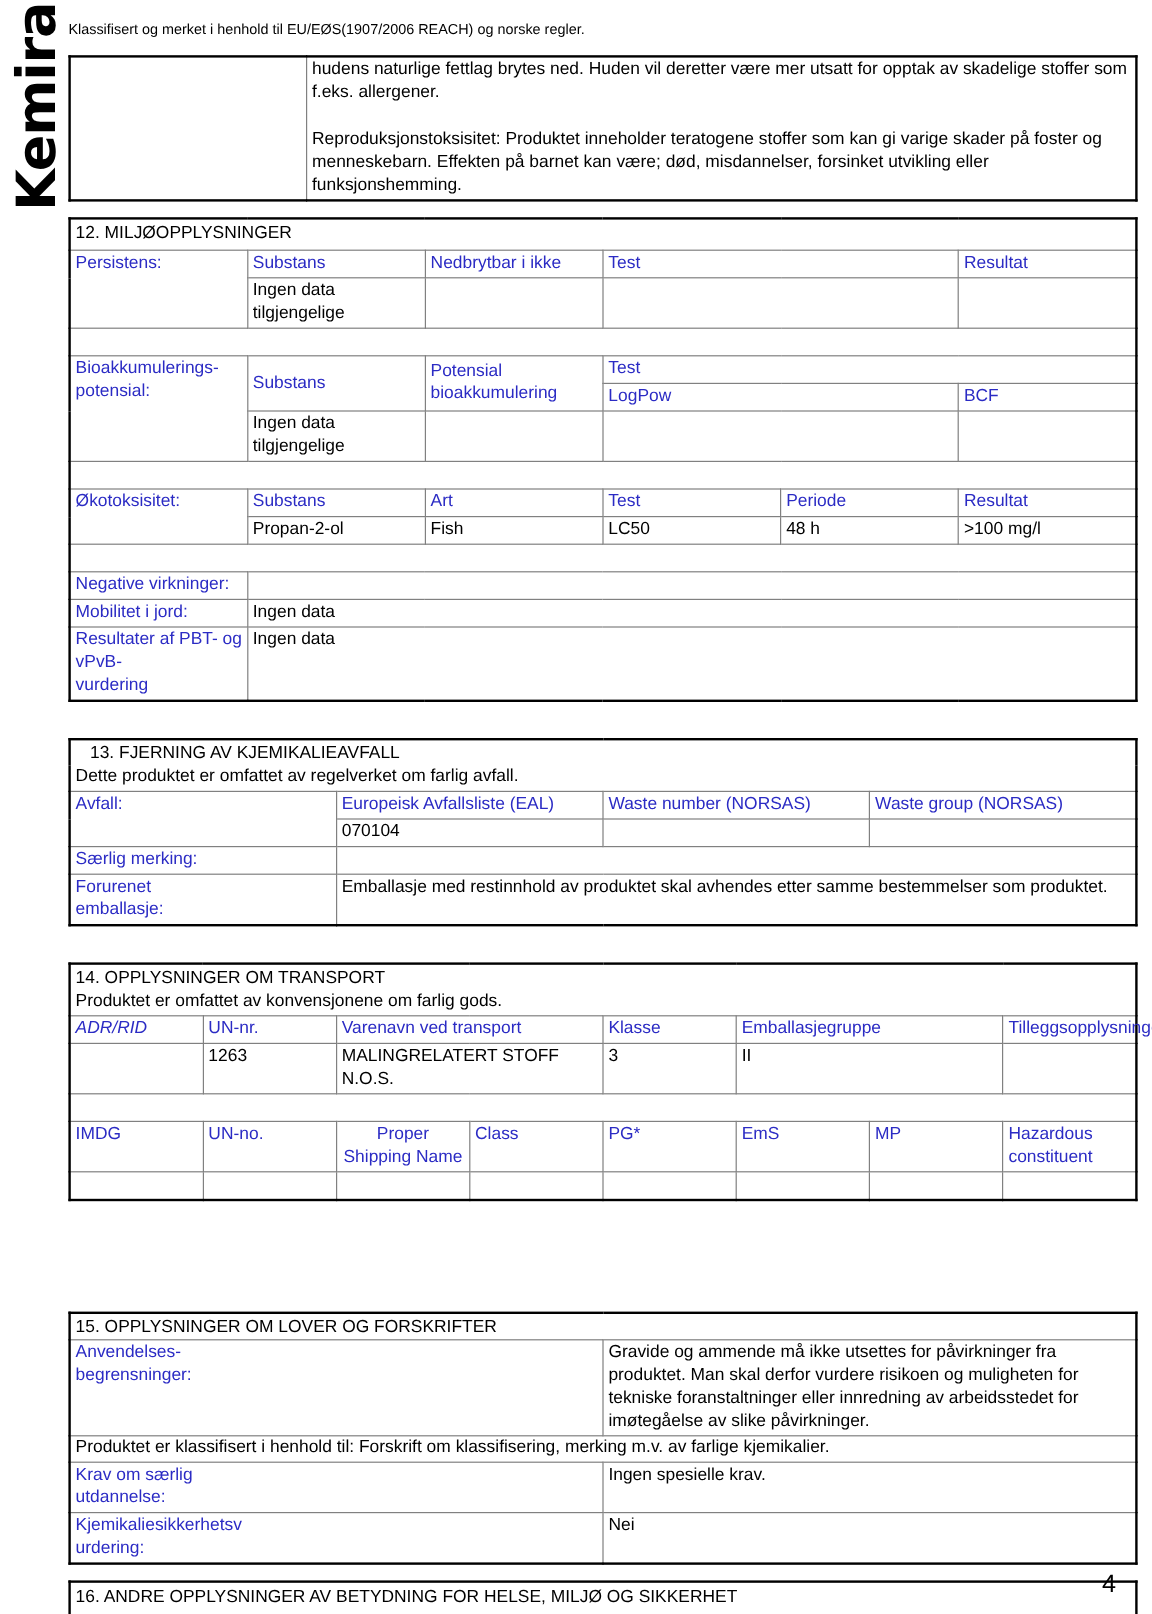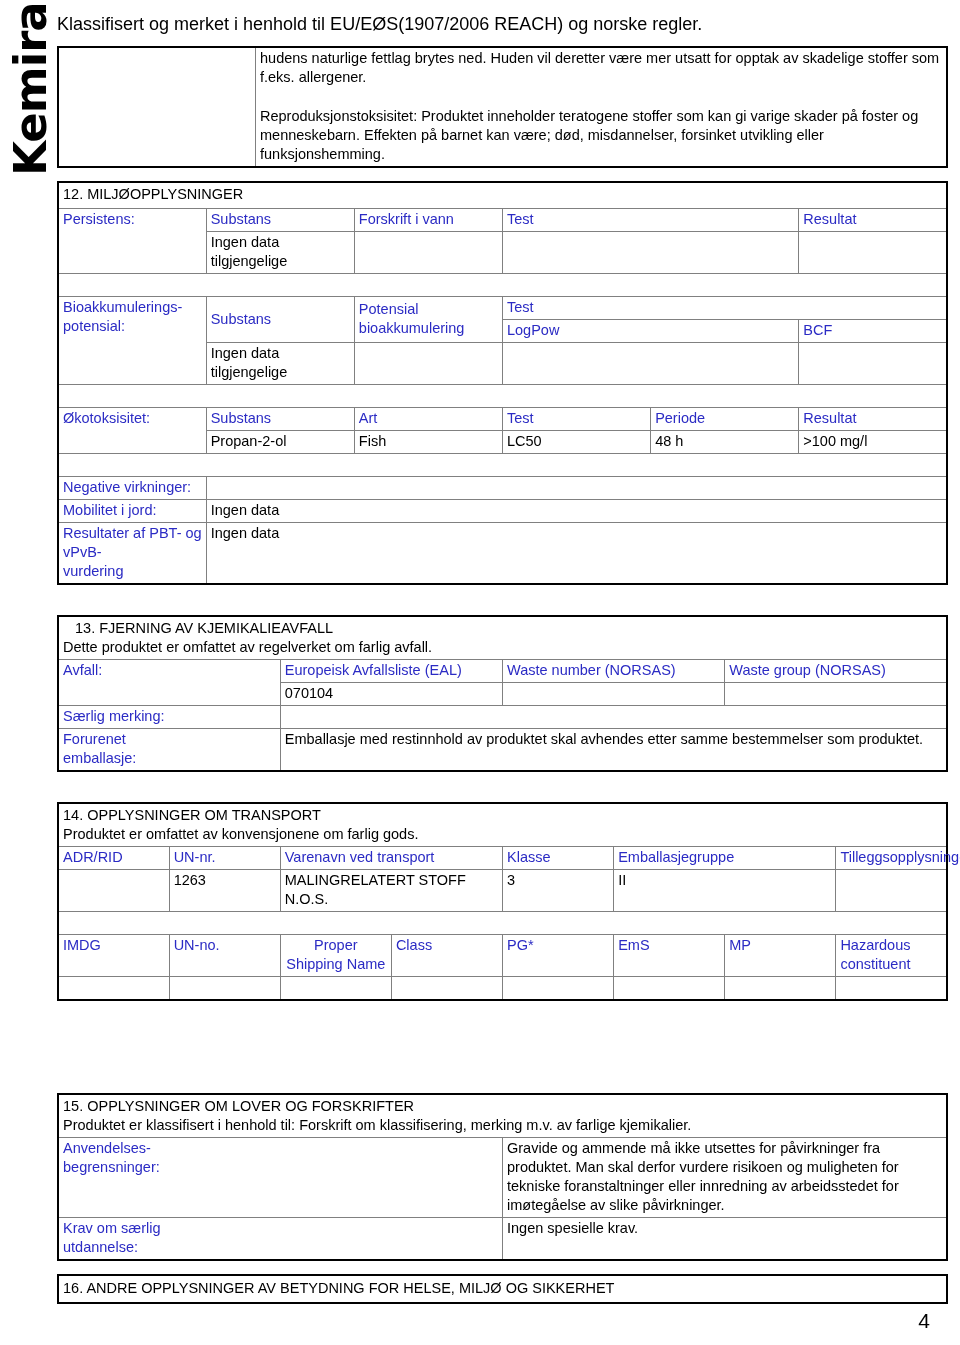--- a/index.html
+++ b/index.html
@@ -44,21 +44,21 @@
 
   
   .page {
     position: absolute;
     left: 57px;
     top: 0px;
     width: 891px;
   }
 
   .intro-line {
-    font-size: 18px;
+    font-size: 12px;
     line-height: 20px;
     padding-top: 14px;
     padding-bottom: 12px;
     color: #000;
   }
 
   
   table.doc {
     border-collapse: collapse;
     width: 891px;
@@ -151,21 +151,21 @@
 
   <table class="doc outer">
     <tbody>
         <tr>
       <td colspan="6" class="sec-head nb" style="padding:2px 4px 4px 4px;">12. MILJØOPPLYSNINGER</td>
     </tr>
 
     <tr>
       <td rowspan="2" class="lbl blue noleft" style="width:228px;">Persistens:</td>
       <td class="blue ctr" style="width:228px;">Substans</td>
-      <td class="blue ctr" style="width:140px;">Forskrift i vann</td>
+      <td class="blue ctr" style="width:140px;">Nedbrytbar i ikke</td>
       <td class="blue ctr" colspan="2" style="width:205px;">Test</td>
       <td class="blue ctr" style="width:88px;">Resultat</td>
     </tr>
     <tr>
       <td class="small">Ingen data tilgjengelige</td>
       <td class="small">&nbsp;</td>
       <td class="small" colspan="2">&nbsp;</td>
       <td class="small">&nbsp;</td>
     </tr>
 
@@ -278,21 +278,21 @@
   <table class="doc outer">
     <tbody>
         <tr>
       <td colspan="8" class="sec-head nb" style="padding:2px 4px 0px 4px;">14. OPPLYSNINGER OM TRANSPORT</td>
     </tr>
     <tr>
       <td colspan="8" class="sec-sub nb" style="padding:0px 4px 2px 4px;">Produktet er omfattet av konvensjonene om farlig gods.</td>
     </tr>
 
     <tr>
-      <td class="blue small noleft" style="width:88px;">ADR/RID</td>
+      <td class="blue small noleft" style="width:88px;font-style:italic;">ADR/RID</td>
       <td class="blue small" style="width:92px;">UN-nr.</td>
       <td colspan="2" class="blue small" style="width:232px;">Varenavn ved transport</td>
       <td class="blue small ctr" style="width:56px;">Klasse</td>
       <td colspan="2" class="blue small ctr" style="width:124px;">Emballasjegruppe</td>
       <td class="blue small noright" style="width:295px;">Tilleggsopplysninger</td>
     </tr>
     <tr>
       <td class="small">&nbsp;</td>
       <td class="small">1263</td>
       <td colspan="2" class="small">MALINGRELATERT STOFF N.O.S.</td>
@@ -329,36 +329,43 @@
     </table>
 
   <div class="gap-xl"></div>
 
   <table class="doc outer">
     <tbody>
         <tr>
       <td colspan="2" class="sec-head nb" style="padding:2px 4px 0px 4px;">15. OPPLYSNINGER OM LOVER OG FORSKRIFTER</td>
     </tr>
     <tr>
-      <td colspan="2" class="sec-sub nb" style="padding:0px 4px 2px 4px;">Produktet er klassifisert i henhold til: Forskrift om klassifisering, merking m.v. av farlige kjemikalier.</td>
-    </tr>
-    <tr>
       <td class="lbl blue noleft" style="width:170px;">
         <div>Anvendelses-</div>
         <div>begrensninger:</div>
       </td>
       <td class="body-txt noright">Gravide og ammende må ikke utsettes for påvirkninger fra produktet. Man skal derfor vurdere risikoen og muligheten for tekniske foranstaltninger eller innredning av arbeidsstedet for imøtegåelse av slike påvirkninger.</td>
     </tr>
     <tr>
+      <td colspan="2" class="sec-sub nb" style="padding:0px 4px 2px 4px;">Produktet er klassifisert i henhold til: Forskrift om klassifisering, merking m.v. av farlige kjemikalier.</td>
+    </tr>
+    <tr>
       <td class="lbl blue noleft">
         <div>Krav om særlig</div>
         <div>utdannelse:</div>
       </td>
       <td class="body-txt noright">Ingen spesielle krav.</td>
     </tr>
+    <tr>
+      <td class="lbl blue noleft">
+        <div>Kjemikaliesikkerhetsv</div>
+        <div>urdering:</div>
+      </td>
+      <td class="body-txt noright">Nei</td>
+    </tr>
   </tbody>
     </table>
 
   <div class="gap"></div>
 
   <table class="doc outer">
     <tbody>
         <tr>
       <td class="sec-head nb" style="padding:3px 4px 4px 4px;">16. ANDRE OPPLYSNINGER AV BETYDNING FOR HELSE, MILJØ OG SIKKERHET</td>
     </tr>

